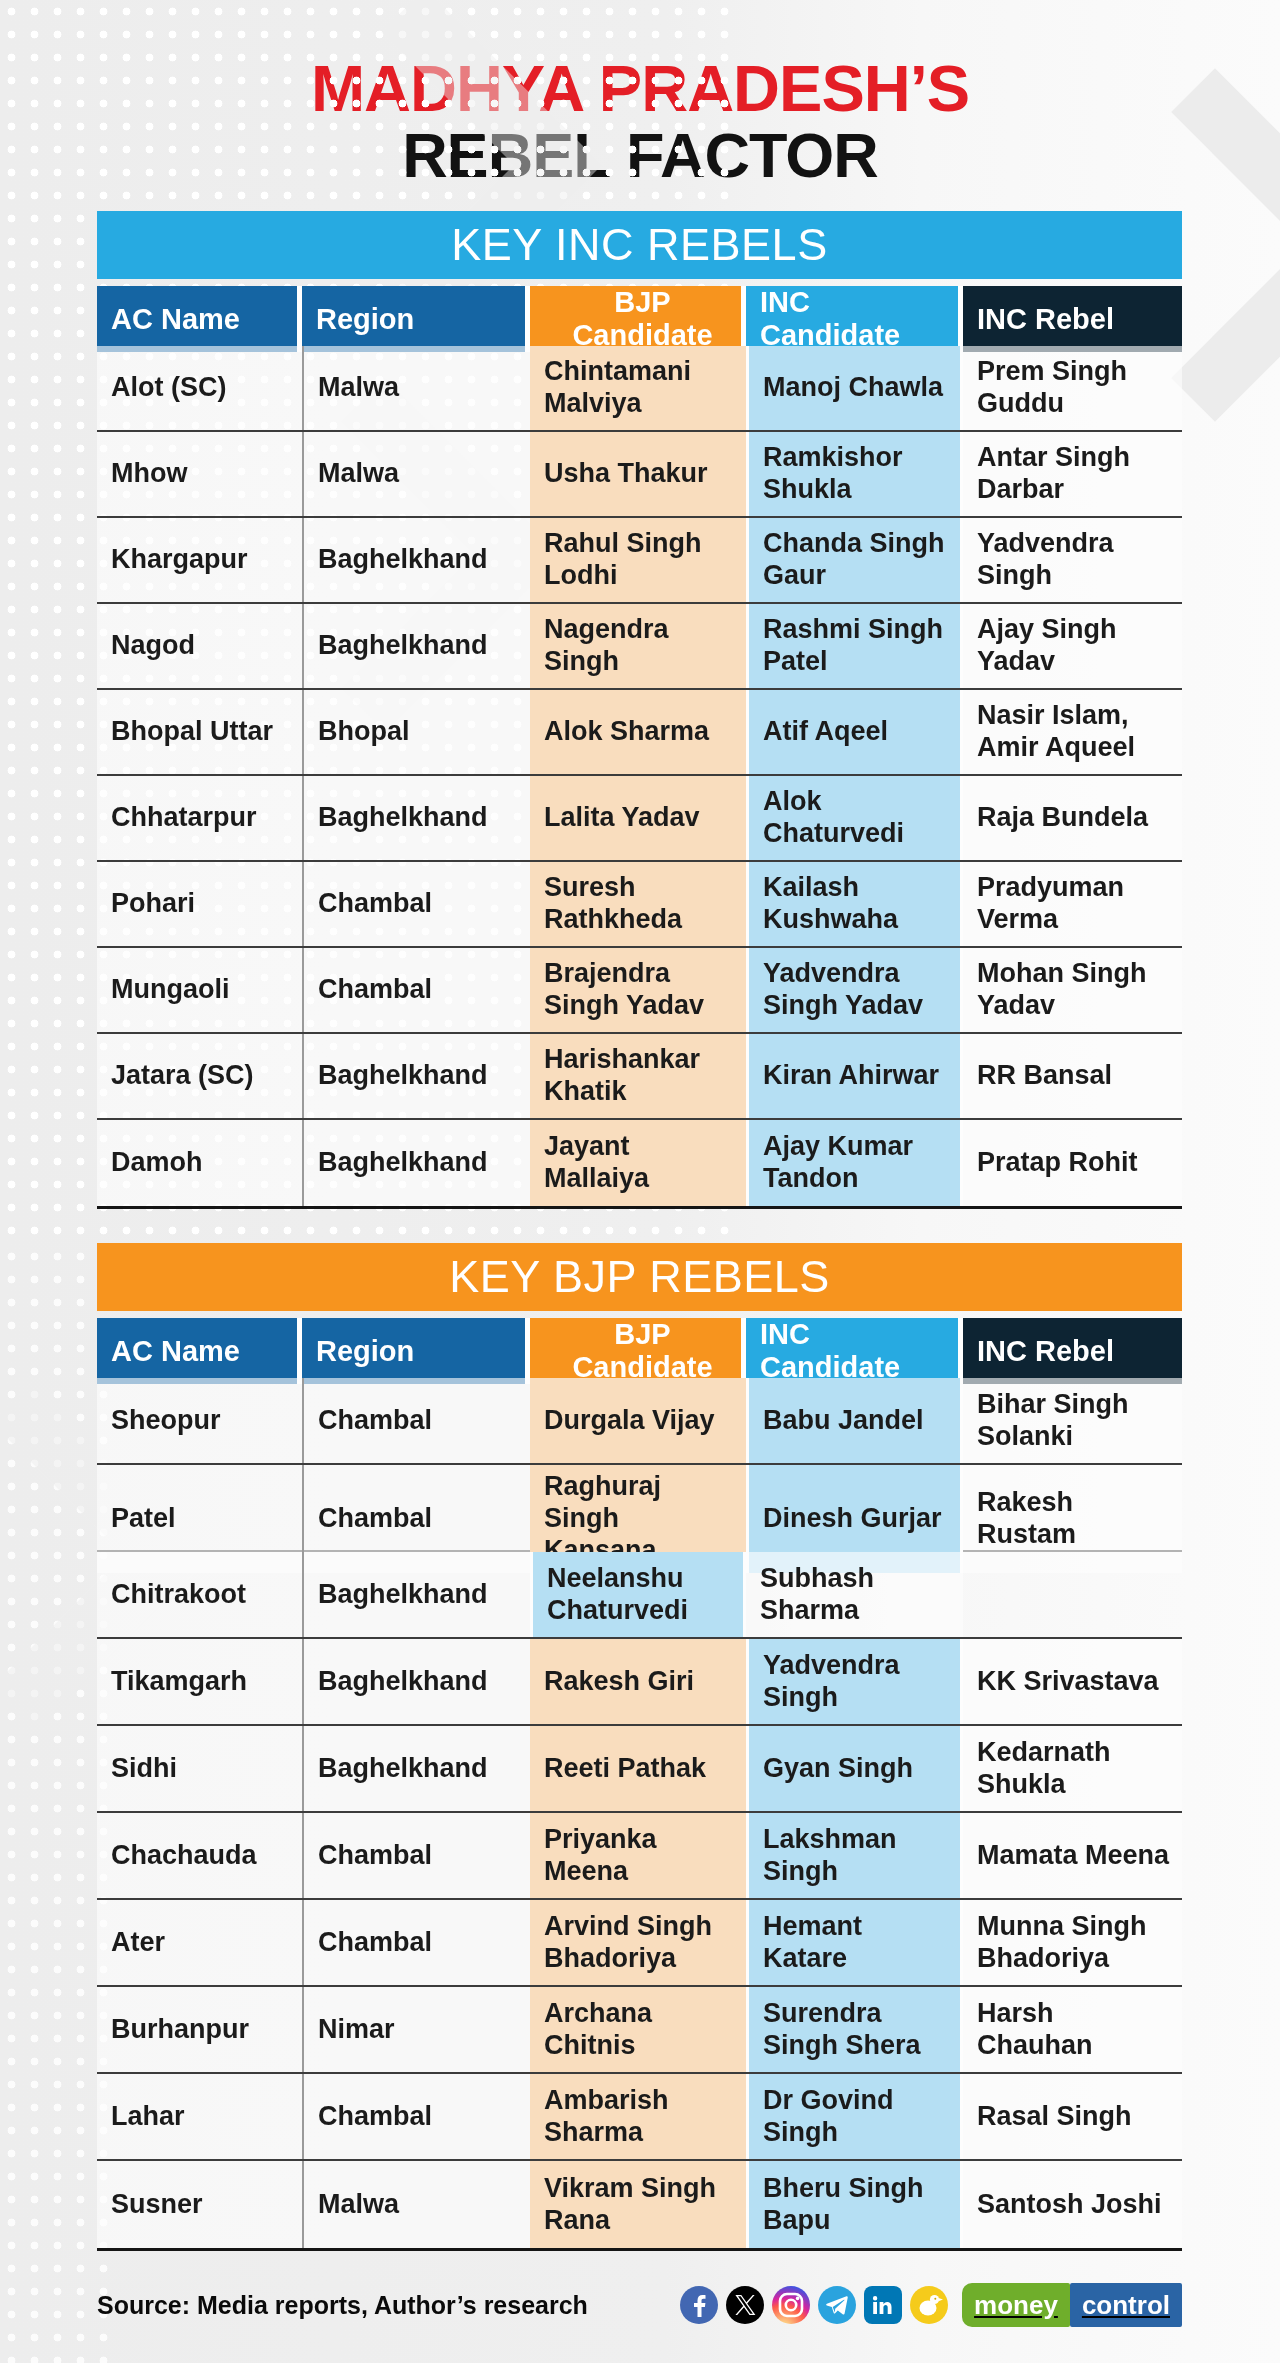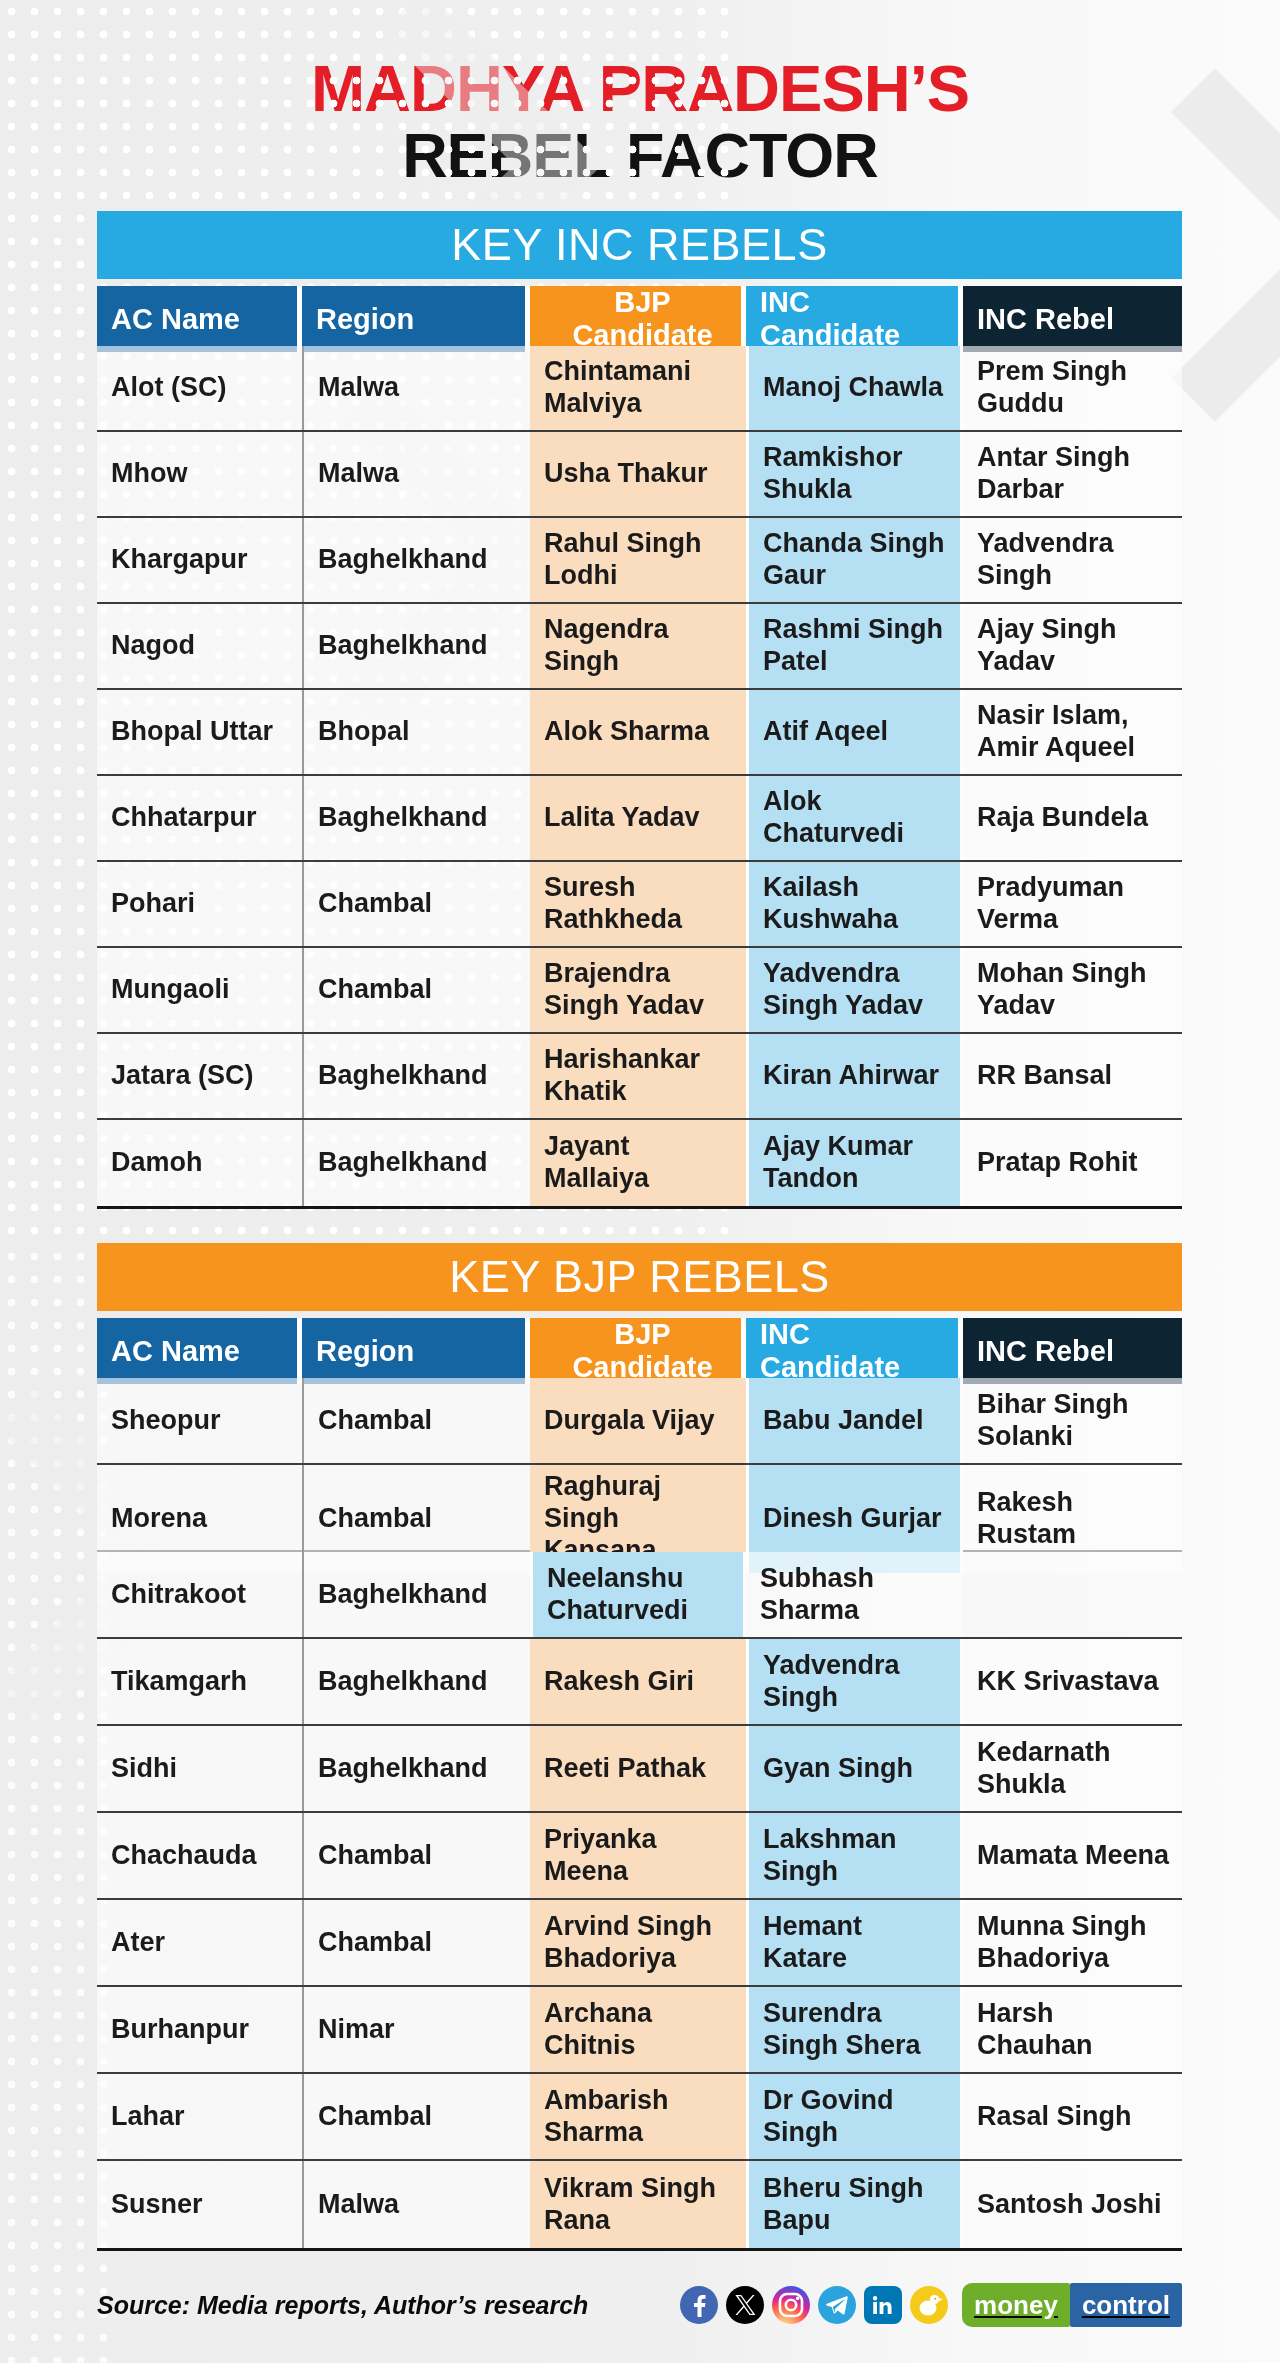--- a/index.html
+++ b/index.html
@@ -52,21 +52,21 @@
   .td { display:flex; align-items:center; padding:6px 8px 6px 14px;
         font-size:27px; font-weight:700; line-height:1.18; color:#1b1b1b; }
   .col0,.col4 { background:rgba(253,253,253,.62); }
   .col1 { background:rgba(253,253,253,.62); border-left:2px solid #9a9a9a; }
   .col2 { background:#f9ddbe; }
   .col3 { background:#b5dff3; border-left:3px solid #fdfdfd; border-right:3px solid #fdfdfd; }
 
   
   .footer { display:flex; align-items:center; justify-content:space-between;
             margin-top:30px; height:48px; }
-  .source { font-size:25px; font-weight:700; font-style:italic; color:#0a0a0a; }
+  .source { font-size:25px; font-weight:700; color:#0a0a0a; }
   .social { display:flex; align-items:center; gap:8px;text-decoration:underline; }
   .sicon { width:38px; height:38px; border-radius:50%; display:flex;
            align-items:center; justify-content:center; flex:0 0 auto; }
   .sicon.square { border-radius:8px; }
   .sicon svg { display:block; }
   .mc-logo { display:flex; height:44px; margin-left:6px; }
   .mc-money { display:flex; align-items:center; padding:0 12px; color:#fff;
               font-size:26px; font-weight:700; background:#6fae2b;
               border-radius:10px 2px 2px 10px; }
   .mc-control { display:flex; align-items:center; padding:0 12px; color:#fff;
@@ -181,21 +181,21 @@
           </div>
           <div class="tbody">
             <div class="row">
               <div class="td col0">Sheopur</div>
               <div class="td col1">Chambal</div>
               <div class="td col2">Durgala Vijay</div>
               <div class="td col3">Babu Jandel</div>
               <div class="td col4">Bihar Singh Solanki</div>
             </div>
             <div class="row">
-              <div class="td col0">Morena</div>
+              <div class="td col0">Patel</div>
               <div class="td col1">Chambal</div>
               <div class="td col2">Raghuraj Singh Kansana</div>
               <div class="td col3">Dinesh Gurjar</div>
               <div class="td col4">Rakesh Rustam</div>
             </div>
             <div class="row">
               <div class="td col0">Chitrakoot</div>
               <div class="td col1">Baghelkhand</div>
               <div class="td col3">Neelanshu Chaturvedi</div>
               <div class="td col4">Subhash Sharma</div>

